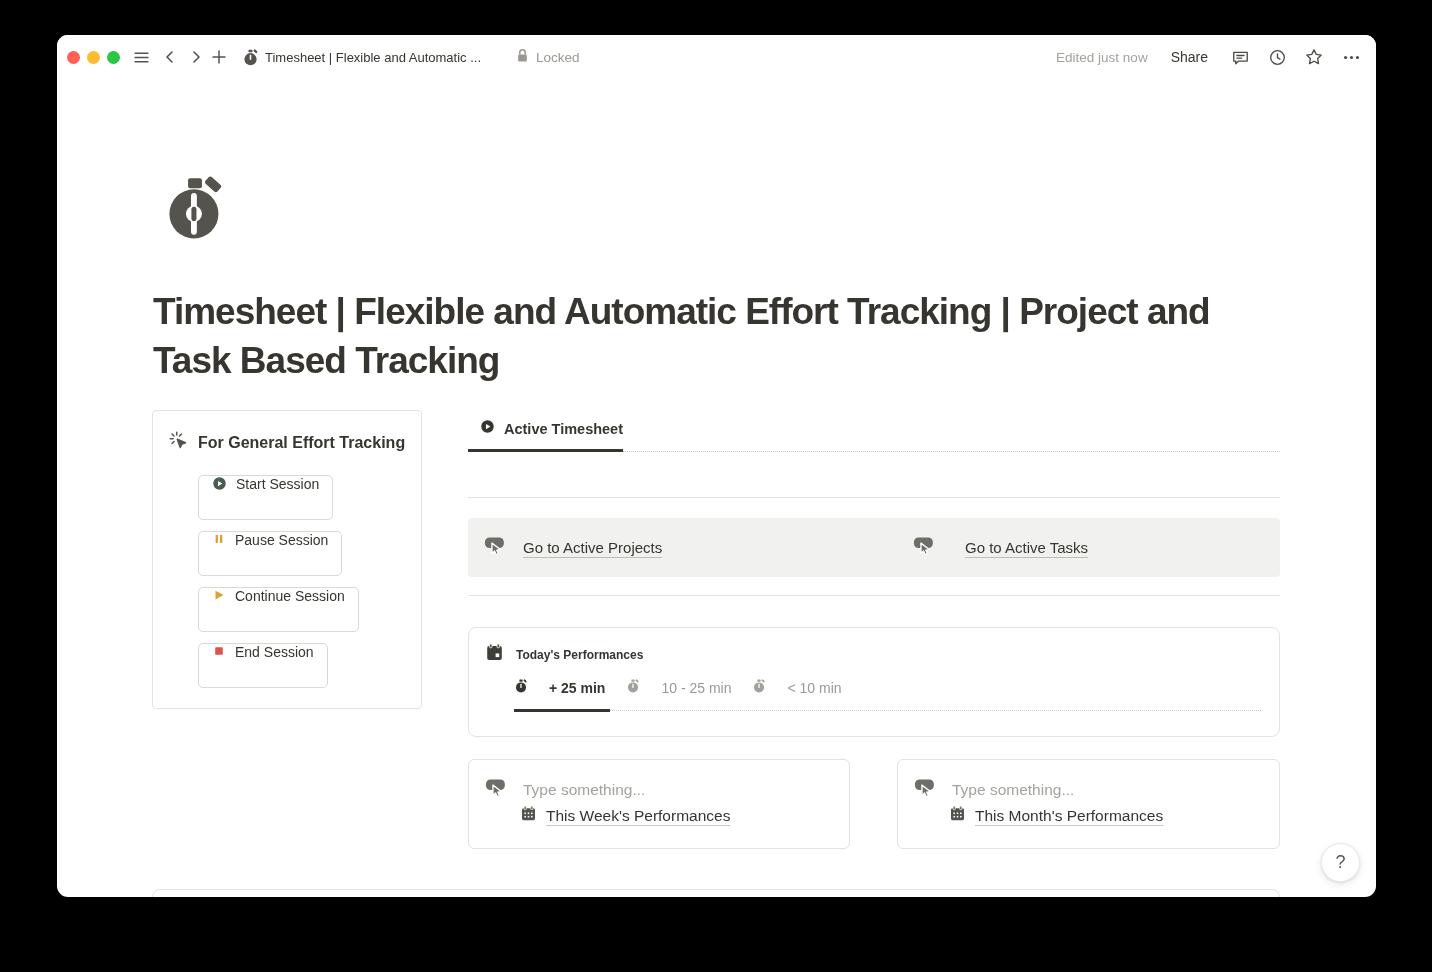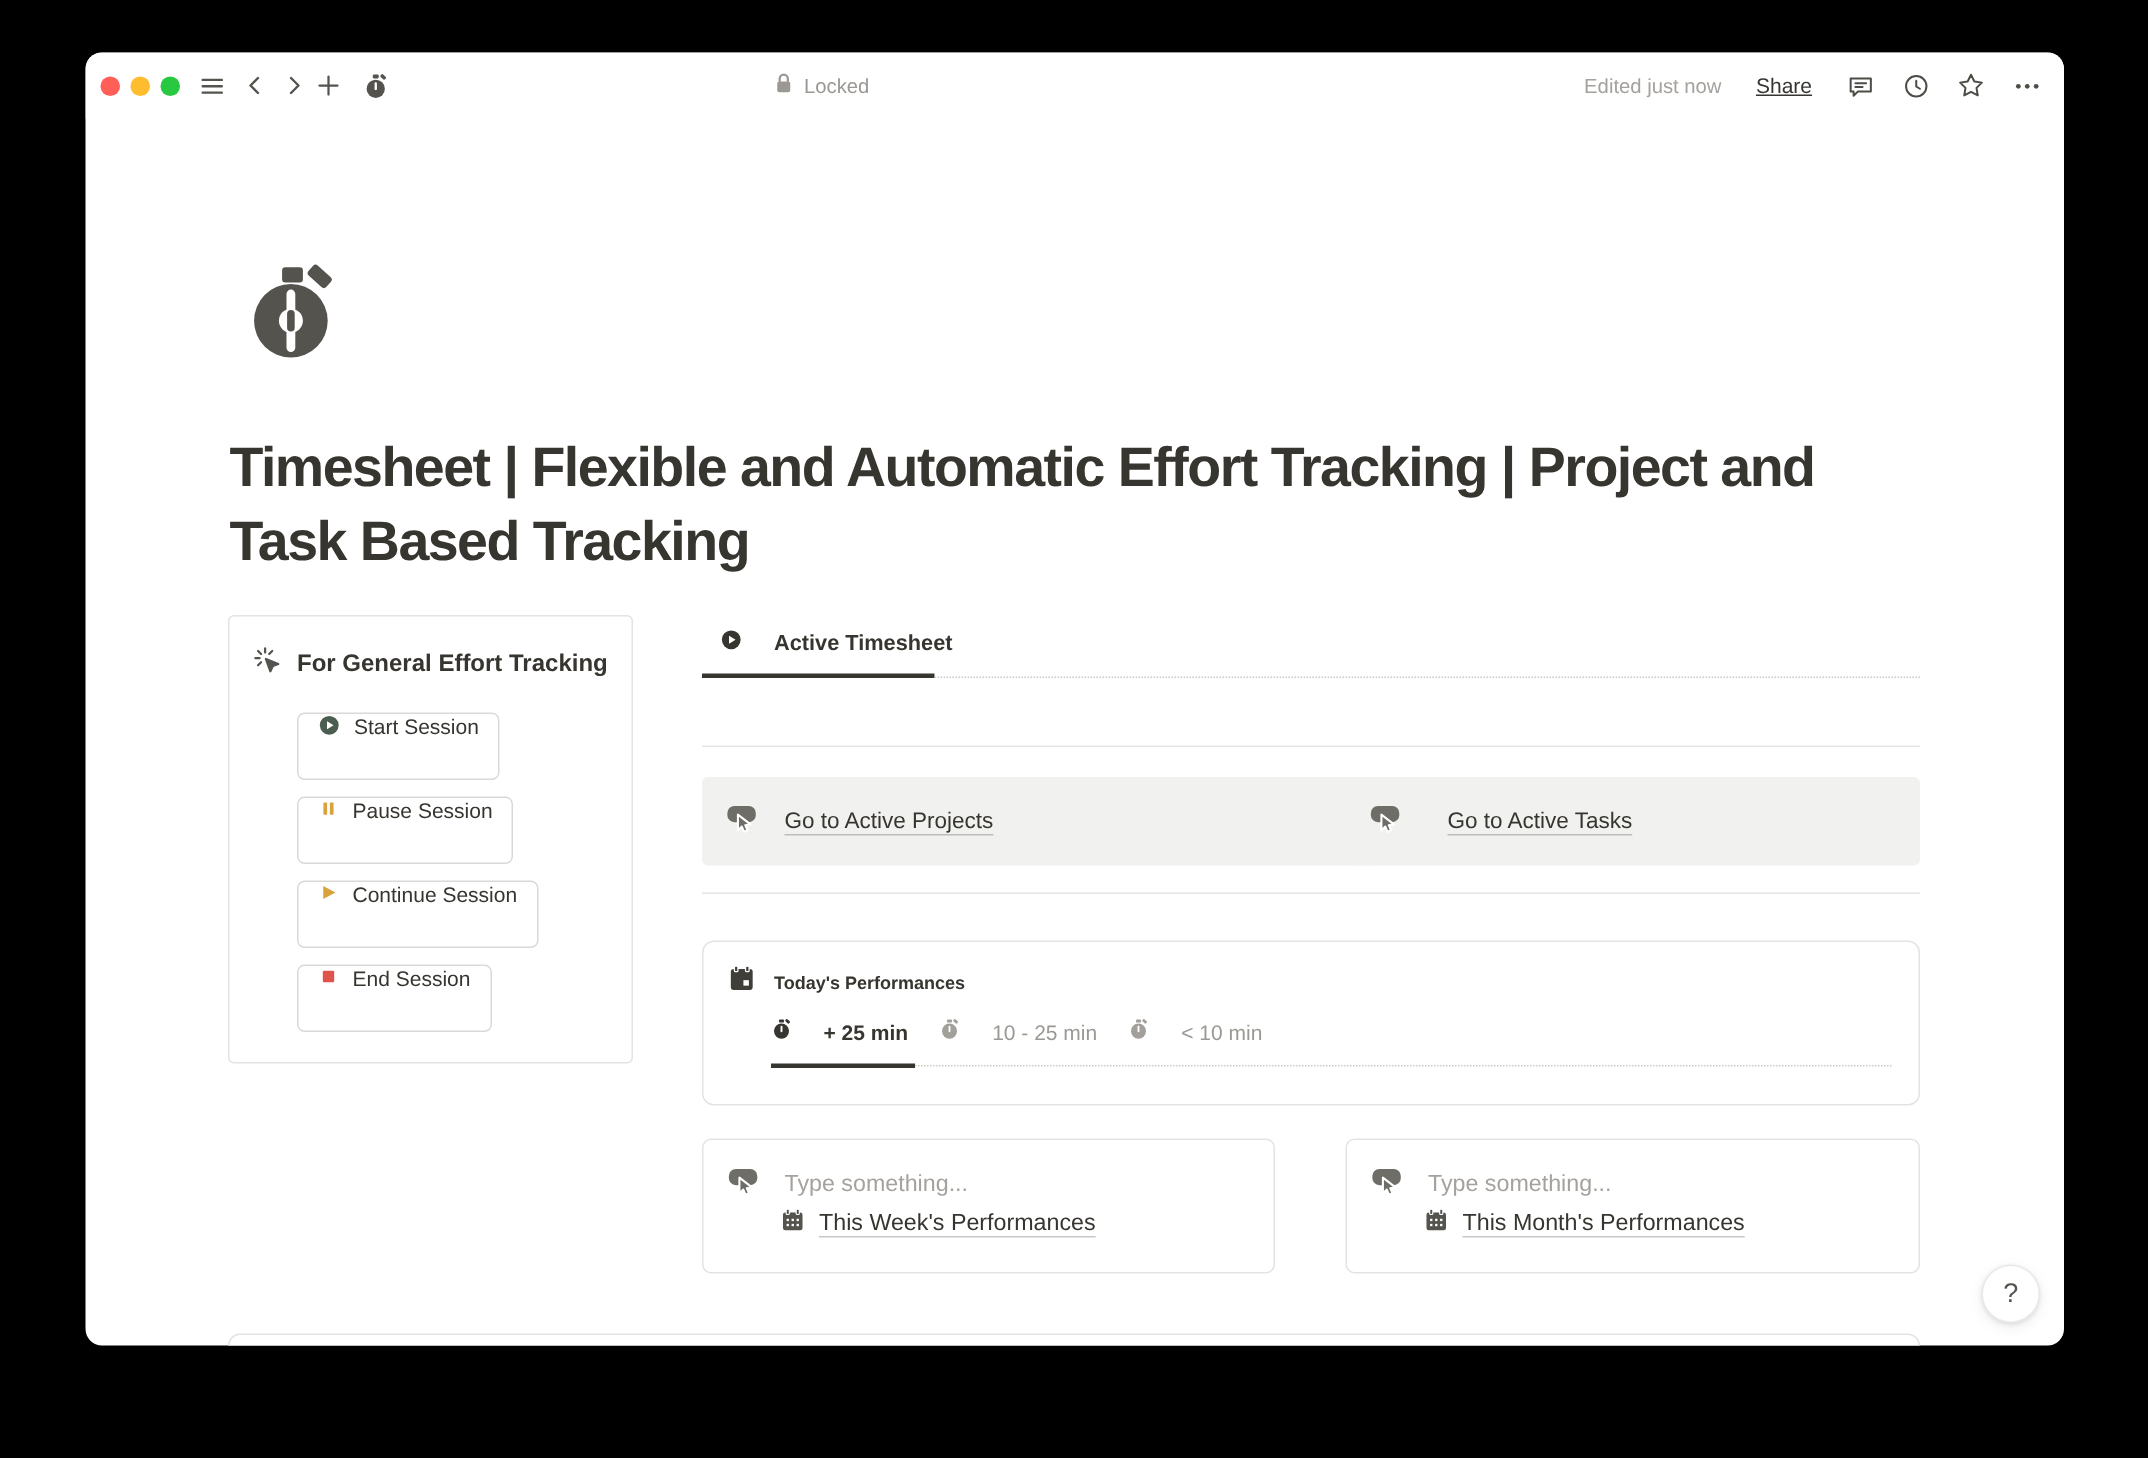--- a/index.html
+++ b/index.html
@@ -27,42 +27,42 @@
   .icon-btn { position:absolute; top:11px; width:22px; height:22px;
               display:flex; align-items:center; justify-content:center; color:#55534E; }
   .tab-fav   { left:182px; }
   .tab-title { position:absolute; left:208px; top:0; height:44px; display:flex; align-items:center;
                font-size:13px; color:#37352F; }
   .lock-wrap { position:absolute; left:459px; top:0; height:44px; display:flex; align-items:center; gap:7px;
                color:#9B9893; font-size:13.5px; }
   .toolbar-right { position:absolute; right:14px; top:0; height:44px;
                    display:flex; align-items:center; gap:15px; }
   .edited { font-size:13.5px; color:#A5A29D; margin-right:8px; }
-  .share  { font-size:14px; color:#37352F; margin-right:6px;text-decoration:underline; }
+  .share  { font-size:14px; color:#37352F; margin-right:6px; }
   .tb-icon { width:22px; height:22px; display:flex; align-items:center; justify-content:center; color:#4E4C47; }
 
   
   .page-icon { left:106px; top:141px; width:64px; height:64px; color:#55534E; }
   .page-title {
     left:96px; top:252px; width:1132px;
     font-size:37px; font-weight:700; letter-spacing:-1px; line-height:49px; color:#37352F;
   }
 
   
   .gcard { left:95px; top:375px; width:270px; height:299px;
            border:1px solid #E5E3E0; border-radius:4px; background:#fff; }
   .gcard-head { position:absolute; left:15px; top:19px; display:flex; align-items:center; gap:9px; }
   .gcard-head-label { font-size:16px; font-weight:700; color:#37352F; }
   .session-btn { position:absolute; left:45px; height:45px; display:flex; gap:9px;
                  padding:0 13px; background:#fff; border:1px solid #DBD9D5; border-radius:5px;
                  font-size:14px; color:#37352F; cursor:pointer; }
   .sb-1 { top:64px; } .sb-2 { top:120px; } .sb-3 { top:176px; } .sb-4 { top:232px; }
 
   
-  .at-tab { left:423px; top:384px; display:flex; align-items:center; gap:21px;justify-content:center; }
+  .at-tab { left:423px; top:384px; display:flex; align-items:center; gap:9px;justify-content:center; }
   .at-label { font-size:14.5px; font-weight:600; color:#37352F; }
   .at-underline { left:411px; top:414px; width:155px; height:3px; background:#37352F; }
   .dotline { border-top:1px dotted #CBC9C4; height:0; }
   .at-dotline { left:566px; top:416px; width:657px; }
   .divider { height:1px; background:#E7E5E2; }
   .divider-1 { left:411px; top:462px; width:812px; }
   .divider-2 { left:411px; top:560px; width:812px; }
 
   .goto { top:483px; height:59px; background:#F1F1EF; border-radius:4px;
           display:flex; align-items:center; gap:15px; padding-left:16px; cursor:pointer; }
@@ -134,20 +134,21 @@
     </div>
 
     <div class="icon-btn tab-fav">
       <svg width="17" height="17" viewBox="0 0 24 24">
         <rect x="9.2" y="1" width="5.6" height="3.6" rx="1" fill="currentColor"></rect>
         <rect x="16.2" y="1.6" width="5.6" height="3.2" rx="1" fill="currentColor" transform="rotate(42 19 3.2)"></rect>
         <circle cx="12" cy="14.4" r="8.6" fill="currentColor"></circle>
         <rect x="10.9" y="8.2" width="2.2" height="7.4" rx="1.1" fill="#fff"></rect>
       </svg>
     </div>
+    <div class="tab-title">Timesheet | Flexible and Automatic ...</div>
 
     <div class="lock-wrap">
       <span>
         <svg width="13" height="16" viewBox="0 0 16 20">
             <path d="M4.6 8.2V5.6a3.4 3.4 0 0 1 6.8 0v2.6" fill="none" stroke="#9B9893" stroke-width="1.9"></path>
             <rect x="2.6" y="8" width="10.8" height="8.8" rx="1.6" fill="#9B9893"></rect>
           </svg>
       </span>
       <span>Locked</span>
     </div>

